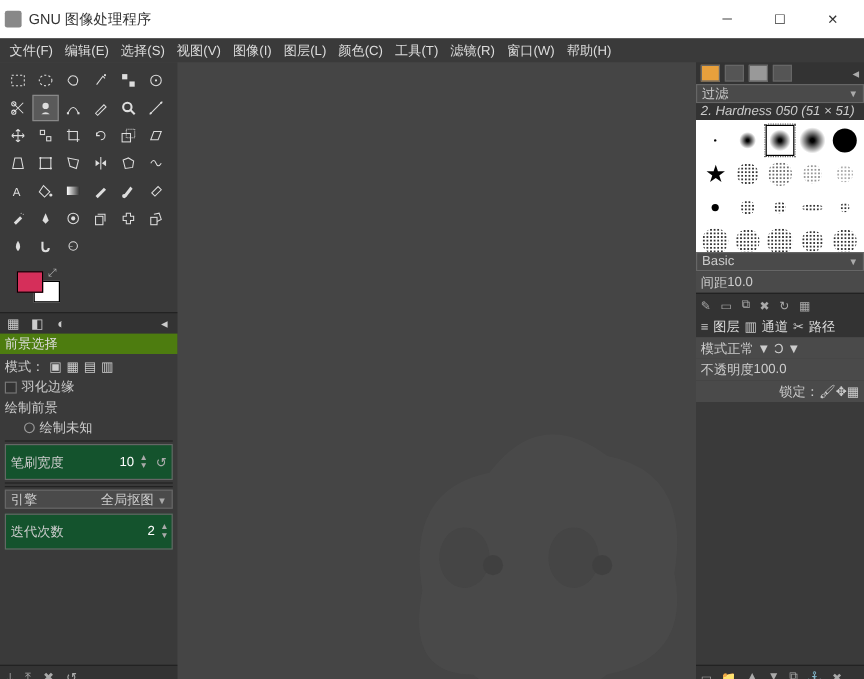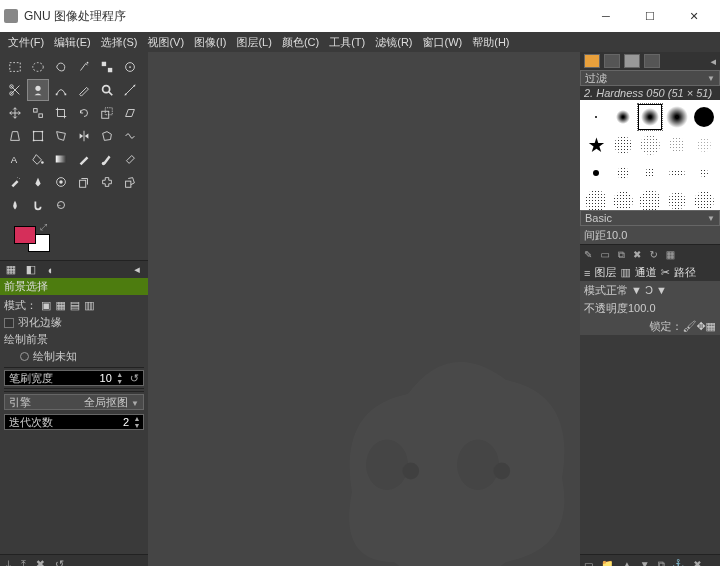--- a/index.html
+++ b/index.html
@@ -26,21 +26,21 @@
 .tabstrip{height:18px;background:#333;display:flex;align-items:center;padding:0 4px;gap:6px;border-top:1px solid #222}
 .tabstrip .ti{width:14px;height:14px;display:flex;align-items:center;justify-content:center}
 .tabstrip .sp{flex:1}
 .opthdr{background:#4d7c0f;padding:1px 4px;font-size:11px;color:#ddd}
 .optbody{padding:2px 4px;font-size:11px;color:#ccc;flex:1;overflow:auto}
 .orow{display:flex;align-items:center;padding:1px 0;gap:4px}
 .orow.ind{padding-left:16px}
 .cbox{width:10px;height:10px;border:1px solid #777;background:#333}
 .radio{width:9px;height:9px;border:1px solid #999;border-radius:50%}
 .radio.on::after{content:"";display:block;width:5px;height:5px;background:#ddd;border-radius:50%;margin:1px}
-.spin{display:flex;align-items:center;background:#000000;border:1px solid #666;height:16px}
+.spin{display:flex;align-items:center;background:#14532d;border:1px solid #666;height:30px}
 .spin .lbl{flex:1;padding:0 4px;color:#ccc}
 .spin .val{padding:0 2px;color:#fff}
 .spin .arr{width:12px;display:flex;flex-direction:column}
 .spin .arr span{height:7px;text-align:center;font-size:7px;line-height:7px;color:#aaa}
 .drop{background:#4a4a4a;border:1px solid #666;padding:0 4px;height:16px;display:flex;align-items:center;justify-content:space-between}
 .drop .dv{color:#ccc}
 .drop .da{font-size:8px;color:#aaa}
 .botbar{height:20px;background:#333;display:flex;align-items:center;padding:0 6px;gap:10px;border-top:1px solid #222}
 .botbar .bi{color:#aaa;font-size:11px}
 .rtabs{height:18px;background:#333;display:flex;align-items:center;padding:0 4px;gap:4px}

